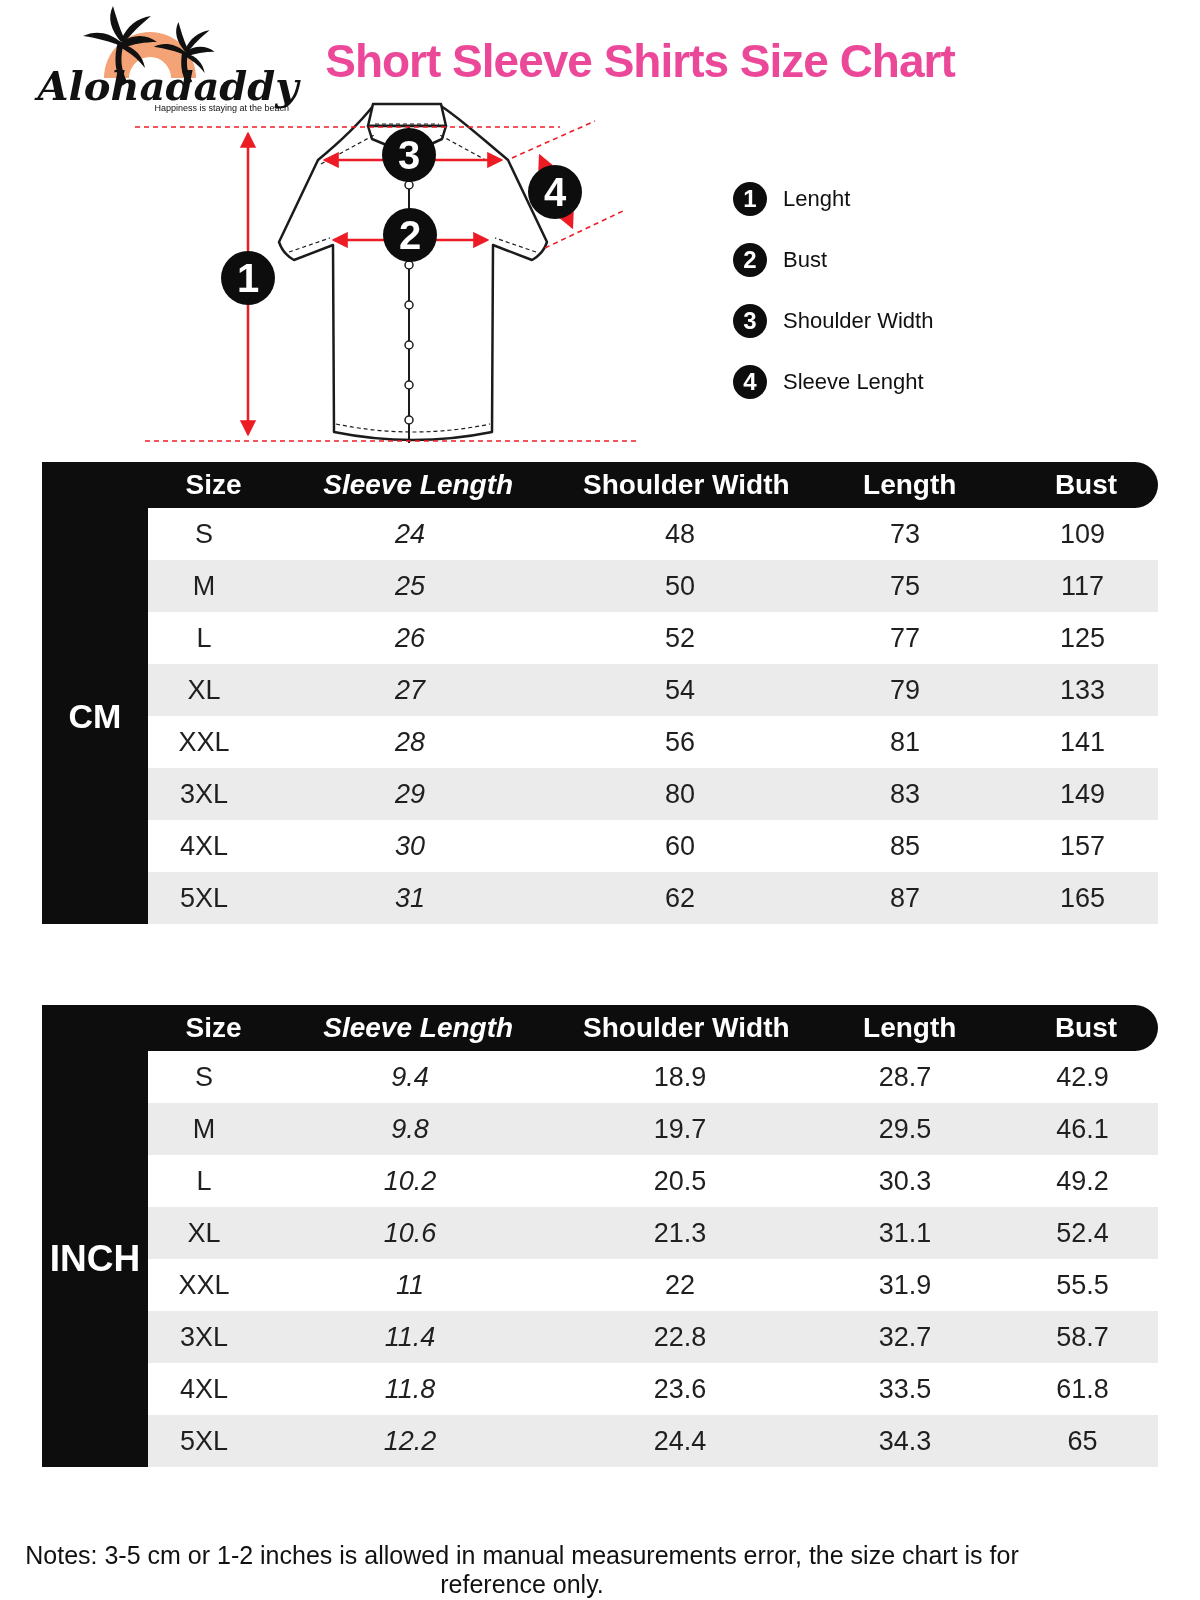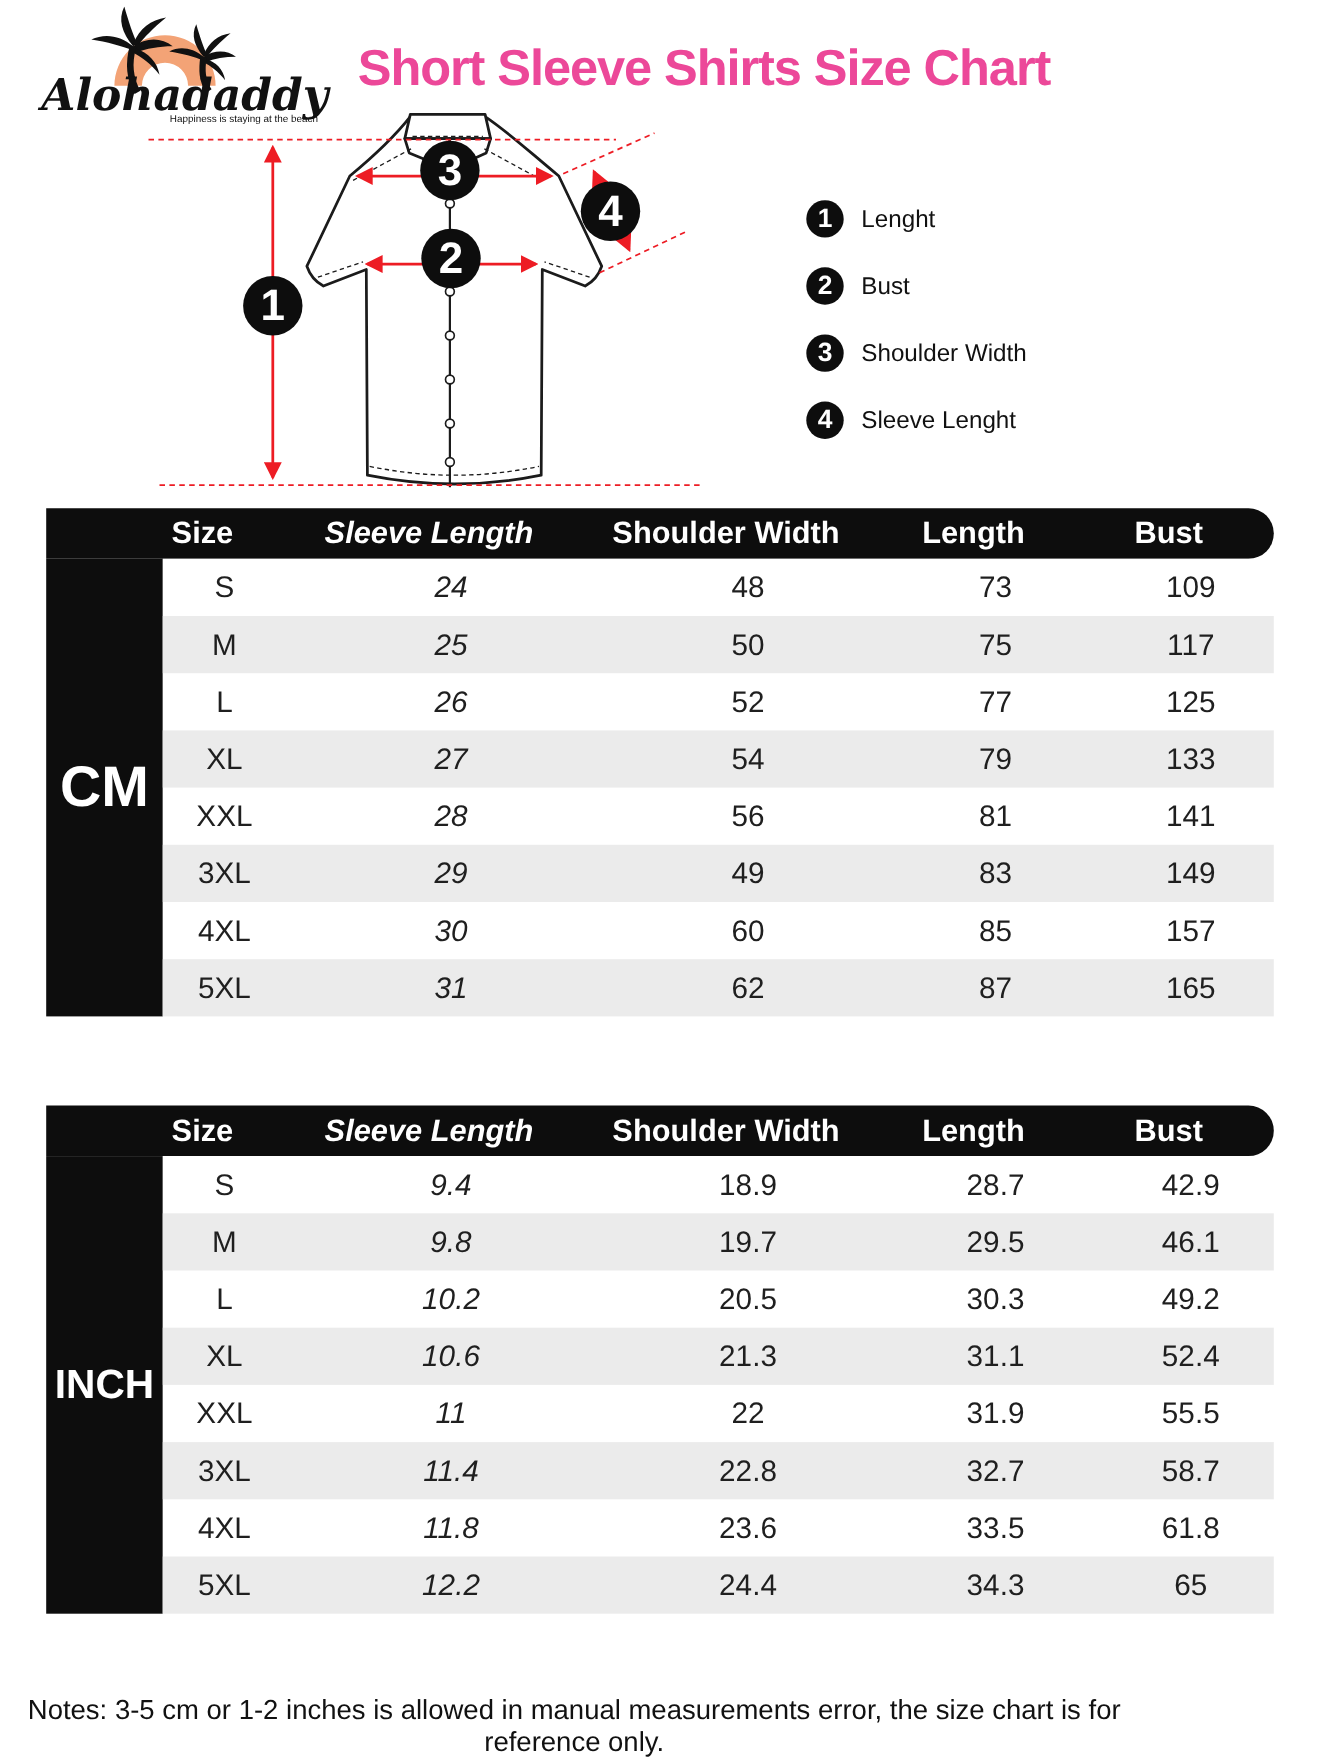--- a/index.html
+++ b/index.html
@@ -25,25 +25,25 @@
   .legend-item{display:flex;align-items:center;height:34px;margin-bottom:27px;}
   .legend-num{width:34px;height:34px;border-radius:50%;background:var(--ink-black);color:#fff;
     display:flex;align-items:center;justify-content:center;font-size:24px;font-weight:bold;flex:0 0 34px;}
   .legend-label{margin-left:16px;font-size:22px;color:#111;}
 
   
   .size-table{position:absolute;left:42px;width:1116px;}
   .table-cm{top:462px;}
   .table-inch{top:1005px;}
   .table-header{height:46px;background:var(--ink-black);border-radius:0 23px 23px 0;
-    display:flex;align-items:center;padding-left:86px;}
+    display:flex;align-items:center;padding-left:116px;}
   .table-header .col{color:#fff;font-weight:bold;font-size:28px;}
   .table-body{display:flex;}
   .unit-cell{width:106px;background:var(--ink-black);display:flex;align-items:center;justify-content:center;}
-  .unit-label{color:#fff;font-weight:bold;font-size:52px;letter-spacing:0px;}
+  .unit-label{color:#fff;font-weight:bold;font-size:34px;letter-spacing:0px;}
   .unit-label.long{font-size:37px;}
   .rows{width:1010px;background:#fff;}
   .trow{height:52px;display:flex;align-items:center;}
   .trow.alt{background:var(--stripe-gray);}
   .trow .col{font-size:27px;color:#1f1f1f;}
   .col{display:inline-block;text-align:center;}
   .cols .col:nth-child(1){width:112px;}
   .cols .col:nth-child(2){width:300px;font-style:italic;}
   .cols .col:nth-child(3){width:240px;}
   .cols .col:nth-child(4){width:210px;}
@@ -206,21 +206,21 @@
             <div class="trow cols">
               <span class="col">XXL</span>
               <span class="col">28</span>
               <span class="col">56</span>
               <span class="col">81</span>
               <span class="col">141</span>
             </div>
             <div class="trow cols alt">
               <span class="col">3XL</span>
               <span class="col">29</span>
-              <span class="col">49</span>
+              <span class="col">80</span>
               <span class="col">83</span>
               <span class="col">149</span>
             </div>
             <div class="trow cols">
               <span class="col">4XL</span>
               <span class="col">30</span>
               <span class="col">60</span>
               <span class="col">85</span>
               <span class="col">157</span>
             </div>

